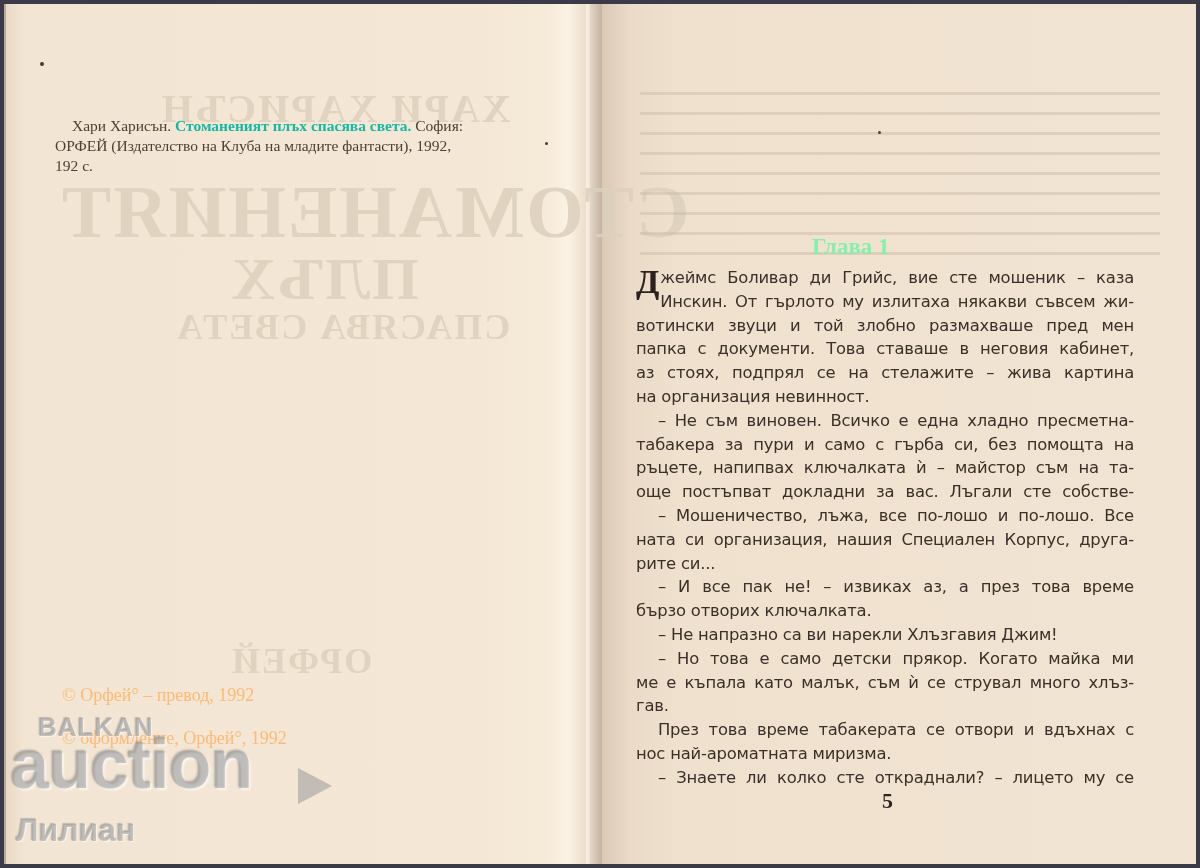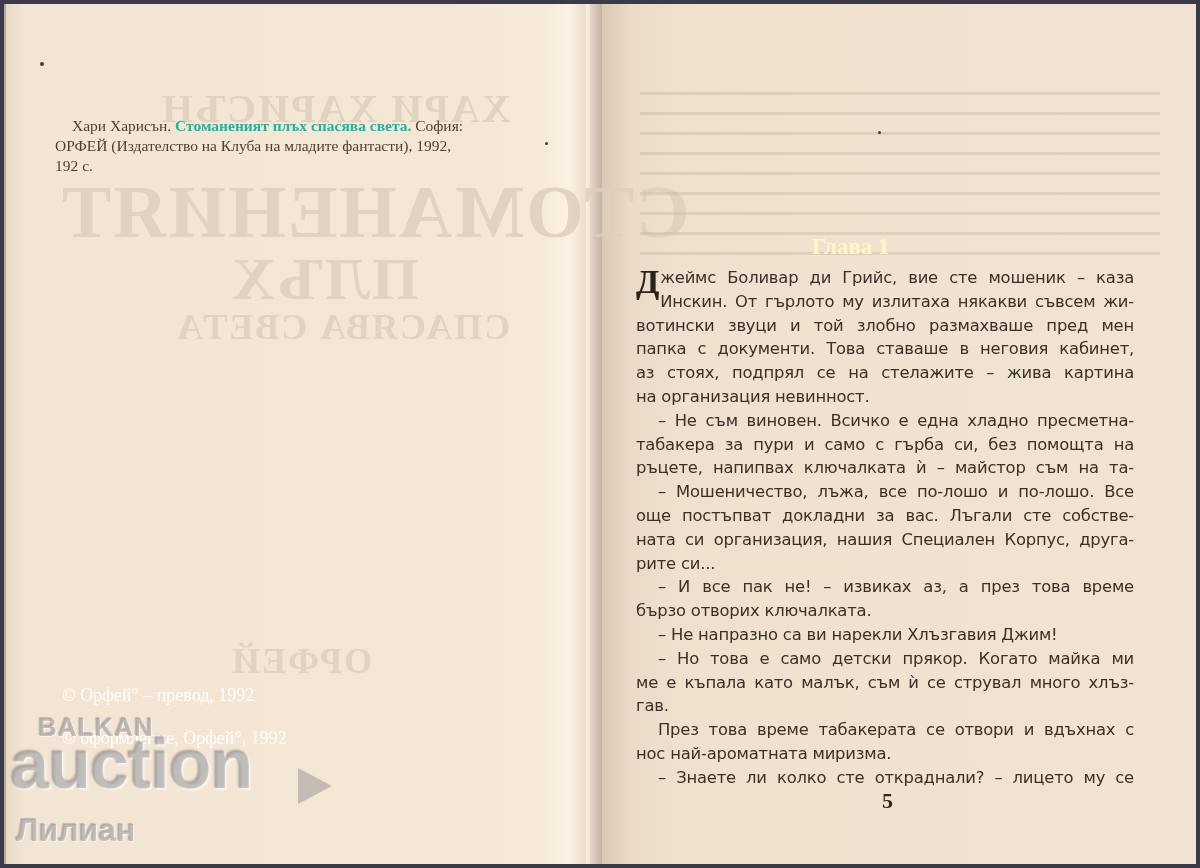--- a/index.html
+++ b/index.html
@@ -45,21 +45,21 @@
     position: absolute; left: 55px; top: 116px; width: 500px;
     font-family: "Liberation Serif", serif; font-size: 15.5px; line-height: 20px;
     color: #4a4038; text-align: justify;
   }
   .biblio .line { display: block; white-space: nowrap; }
   .biblio .indent { padding-left: 17px; }
   .biblio b { color: #14b8a6; }
 
   .copyright {
     position: absolute; left: 62px; font-family: "Liberation Serif", serif;
-    font-size: 18px; color: #ffffff; white-space: nowrap;
+    font-size: 18px; color: #fdba74; white-space: nowrap;
   }
   .copy-1 { top: 685px; }
   .copy-2 { top: 728px; }
 
   .watermark { position: absolute; left: 6px; top: 712px; pointer-events: none; }
   .wm-balkan {
     position: absolute; left: 8px; top: 0px; font-family: "Liberation Sans", sans-serif;
     font-weight: bold; font-size: 26px; color: rgba(150,150,150,0.55); letter-spacing: 1px;
     text-shadow: 1px 1px 1px rgba(255,255,255,0.6), -1px -1px 1px rgba(90,90,90,0.3);
     padding-left: 24px;
@@ -77,21 +77,21 @@
   }
   .wm-name {
     position: absolute; left: 10px; top: 100px; font-family: "Liberation Sans", sans-serif;
     font-weight: bold; font-size: 32px; color: rgba(160,160,160,0.6);
     text-shadow: 1px 1px 1px rgba(255,255,255,0.6), -1px -1px 1px rgba(80,80,80,0.3);
   }
 
   .chapter-title {
     position: absolute; left: 812px; top: 234px;
     font-family: "Liberation Serif", serif; font-weight: bold; font-size: 23px;
-    color: #fef9c3; white-space: nowrap;
+    color: #86efac; white-space: nowrap;
   }
   .body-text {
     position: absolute; left: 636px; top: 266px; width: 498px;
     font-family: "DejaVu Sans", sans-serif; font-size: 16.4px; line-height: 23.8px;
     color: #3a302a; letter-spacing: -0.2px;
   }
   .body-text .ln { display: block; white-space: nowrap; text-align: justify; text-align-last: justify; }
   .body-text .ln.last { text-align-last: left; }
   .body-text .ind { padding-left: 22px; }
   .dropcap {
@@ -140,22 +140,22 @@
   <div class="body-text" id="body-text">
       <span class="ln"><span class="dropcap">Д</span><span>жеймс Боливар ди Грийс, вие сте мошеник – каза</span></span>
       <span class="ln"><span>Инскин. От гърлото му излитаха някакви съвсем жи-</span></span>
       <span class="ln"><span>вотински звуци и той злобно размахваше пред мен</span></span>
       <span class="ln"><span>папка с документи. Това ставаше в неговия кабинет,</span></span>
       <span class="ln"><span>аз стоях, подпрял се на стелажите – жива картина</span></span>
       <span class="ln last"><span>на организация невинност.</span></span>
       <span class="ln ind"><span>– Не съм виновен. Всичко е една хладно пресметна-</span></span>
       <span class="ln"><span>табакера за пури и само с гърба си, без помощта на</span></span>
       <span class="ln"><span>ръцете, напипвах ключалката ѝ – майстор съм на та-</span></span>
+      <span class="ln"><span>още постъпват докладни за вас. Лъгали сте собстве-</span></span>
       <span class="ln ind"><span>– Мошеничество, лъжа, все по-лошо и по-лошо. Все</span></span>
-      <span class="ln"><span>още постъпват докладни за вас. Лъгали сте собстве-</span></span>
       <span class="ln"><span>ната си организация, нашия Специален Корпус, друга-</span></span>
       <span class="ln last"><span>рите си...</span></span>
       <span class="ln ind"><span>– И все пак не! – извиках аз, а през това време</span></span>
       <span class="ln last"><span>бързо отворих ключалката.</span></span>
       <span class="ln ind last"><span>– Не напразно са ви нарекли Хлъзгавия Джим!</span></span>
       <span class="ln ind"><span>– Но това е само детски прякор. Когато майка ми</span></span>
       <span class="ln"><span>ме е къпала като малък, съм ѝ се струвал много хлъз-</span></span>
       <span class="ln last"><span>гав.</span></span>
       <span class="ln ind"><span>През това време табакерата се отвори и вдъхнах с</span></span>
       <span class="ln last"><span>нос най-ароматната миризма.</span></span>

